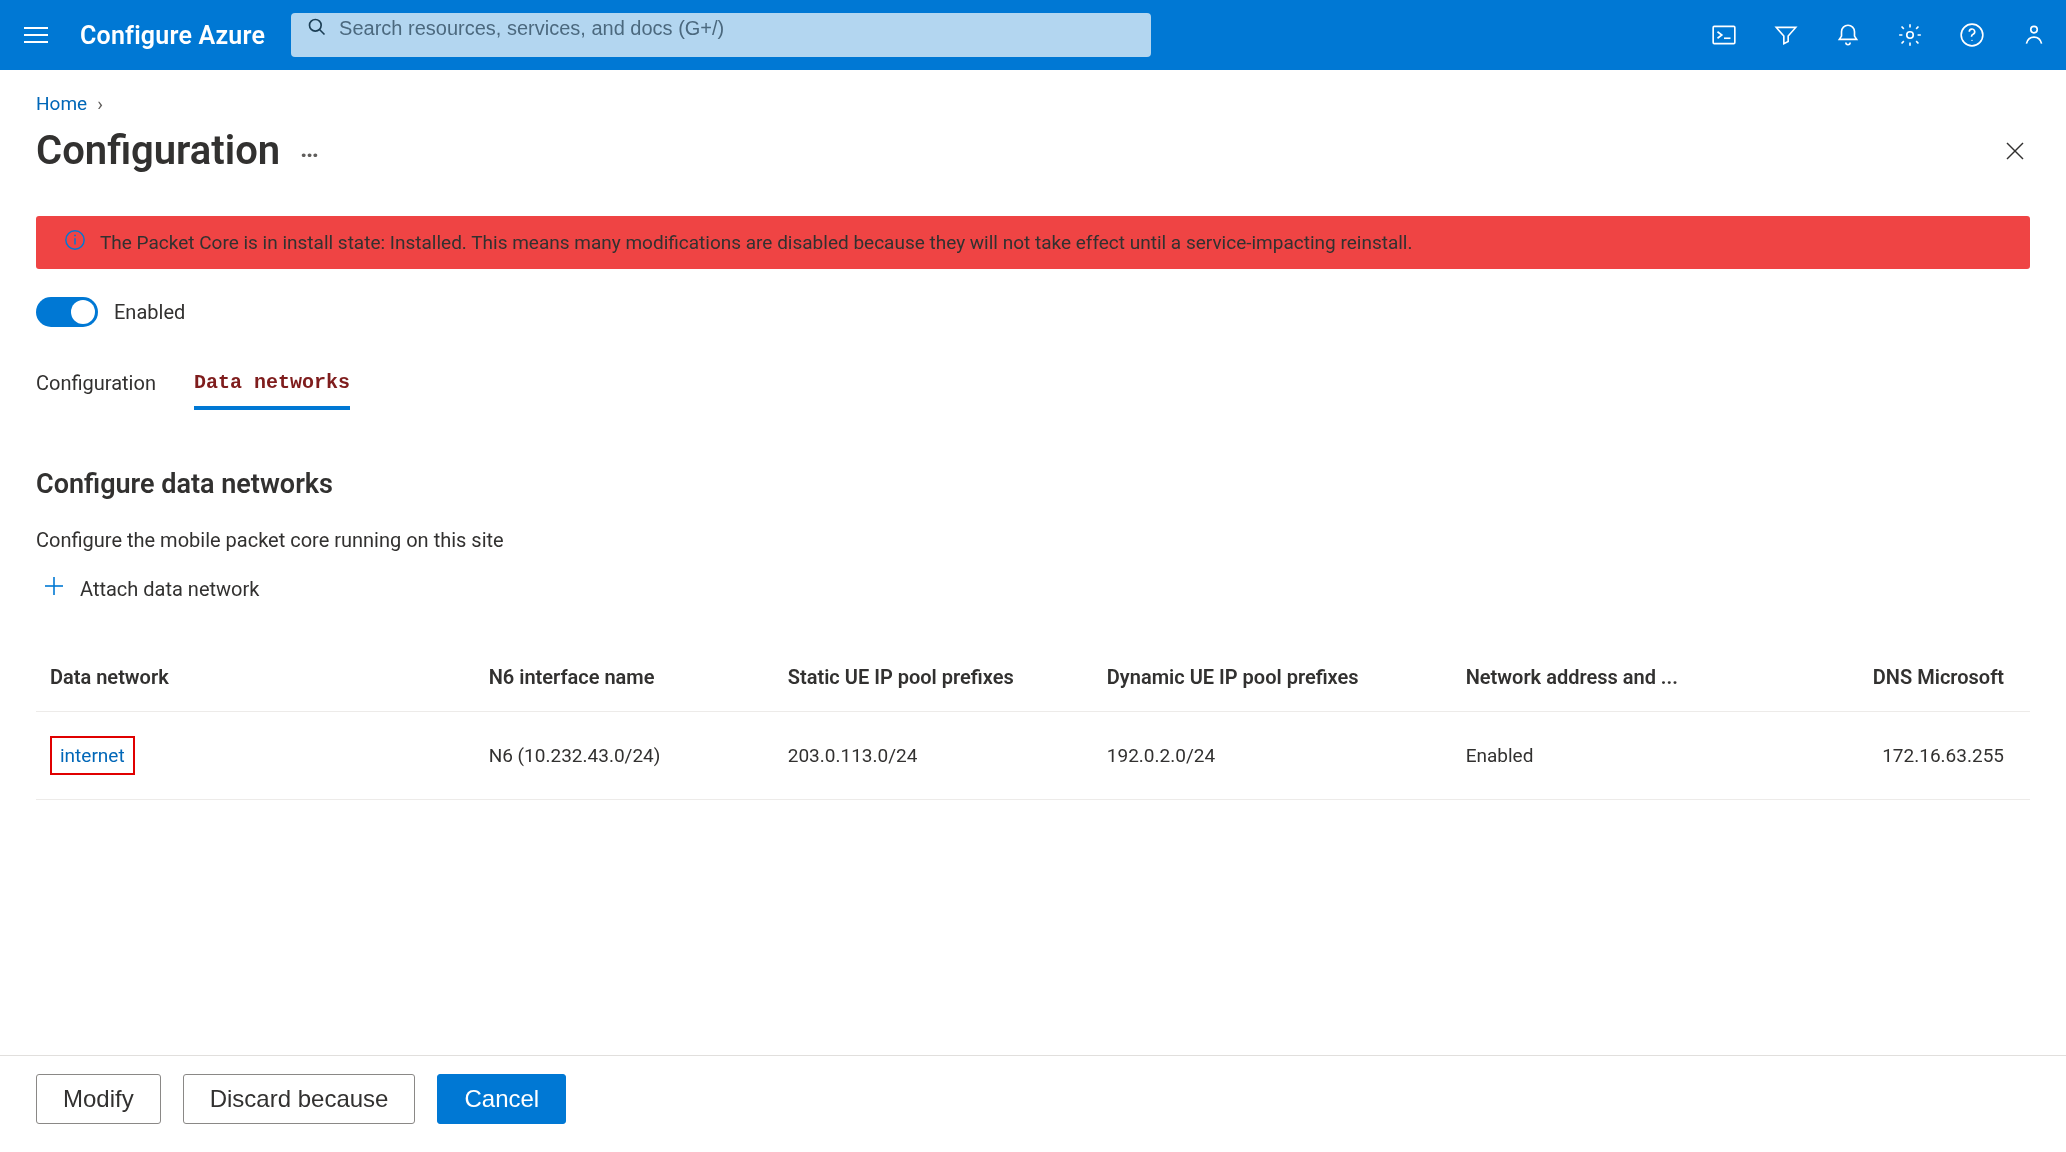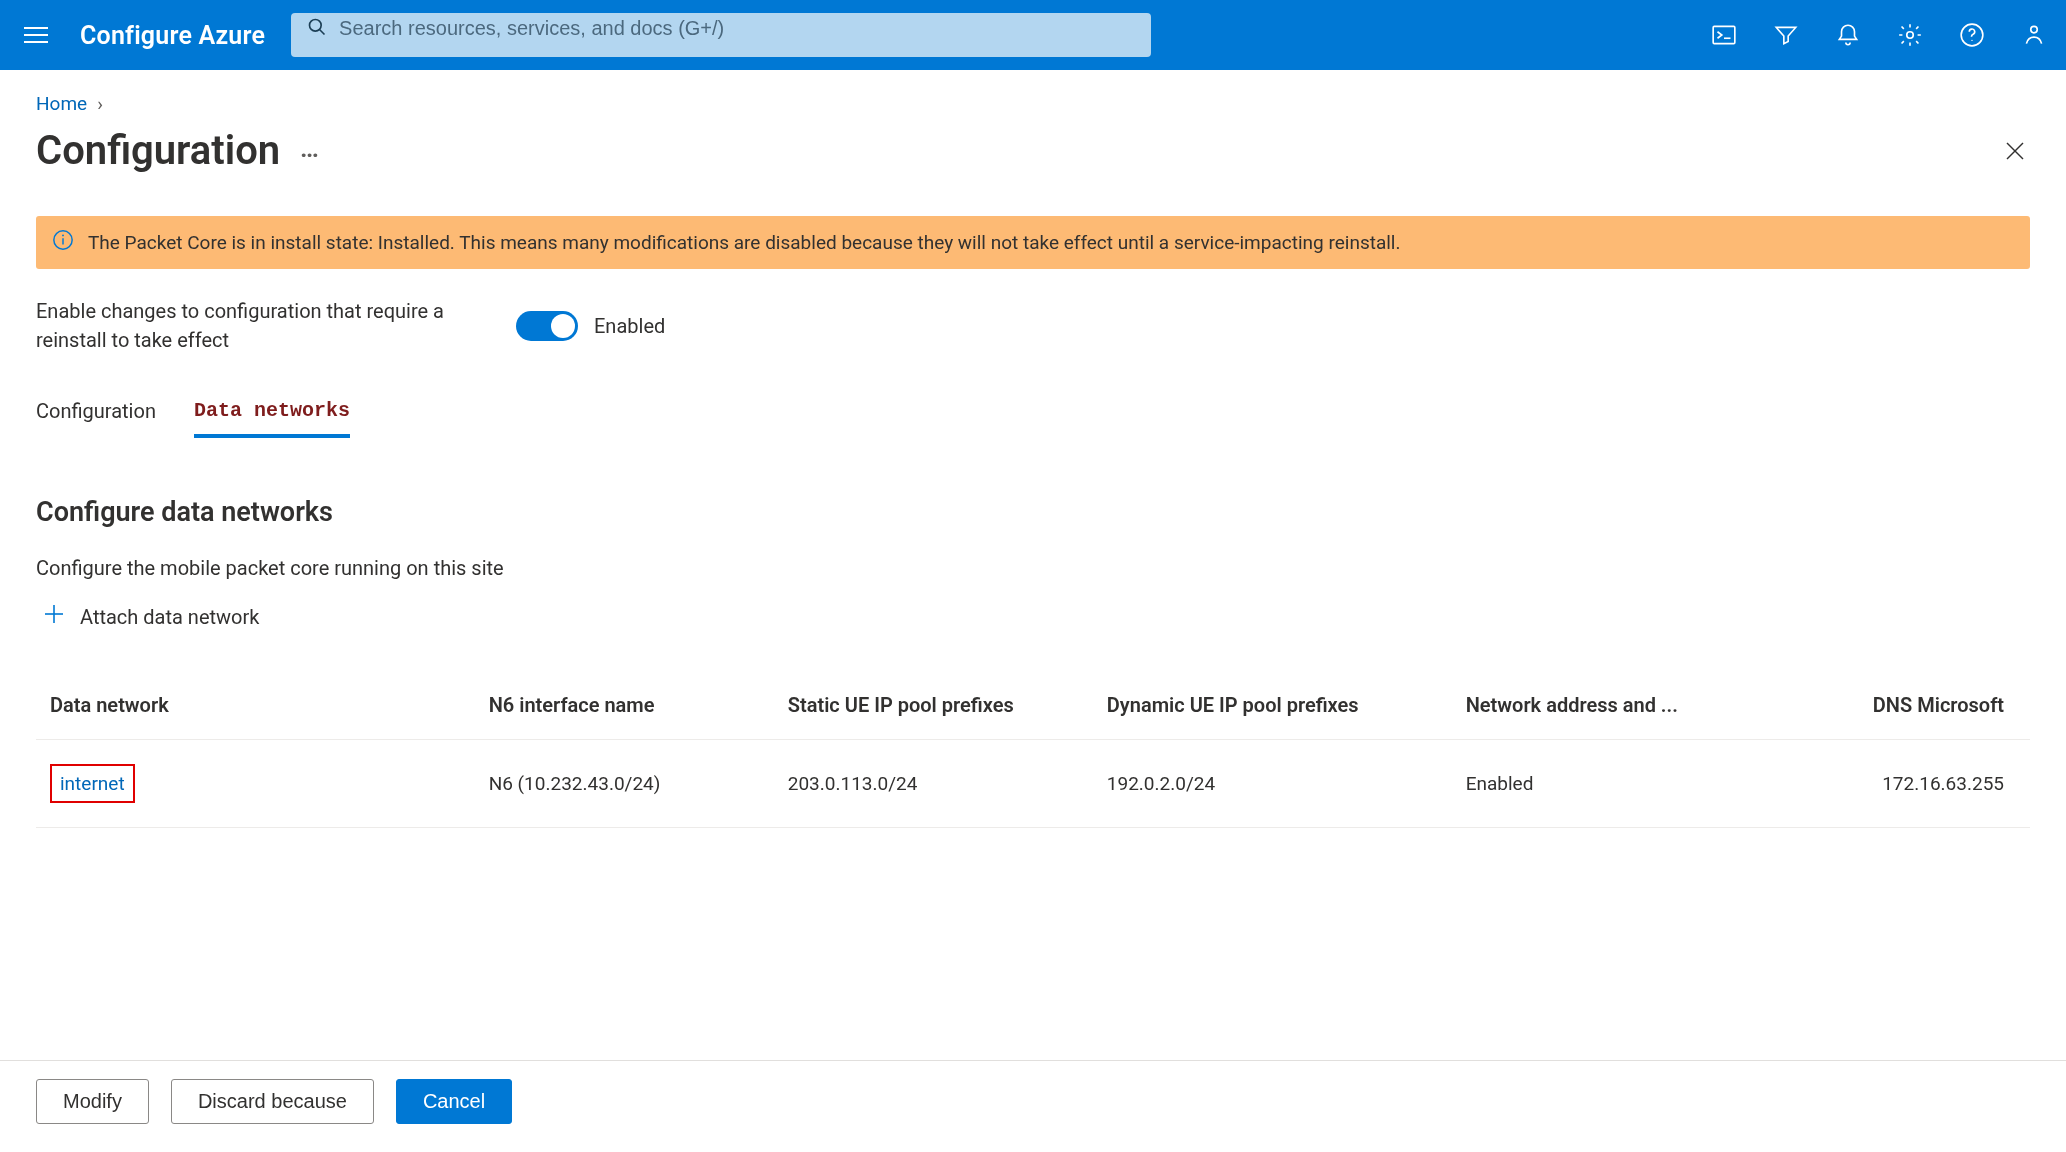--- a/index.html
+++ b/index.html
@@ -53,23 +53,23 @@
   .breadcrumb .chev { color:#605e5c; }
   .titlebar { display:flex; align-items:center; justify-content:space-between; padding: 12px 36px 0 36px; }
   .page-title { font-size:40px; font-weight:600; color:#323130; display:flex; align-items:center; gap:20px; }
   .title-more { font-size:26px; color:#605e5c; cursor:pointer; padding-bottom:6px; letter-spacing:2px; }
   .close-x { width:30px; height:30px; cursor:pointer; display:flex; align-items:center; justify-content:center; }
   .close-x svg { width:24px; height:24px; stroke:#323130; stroke-width:1.5; }
 
   .content { padding: 42px 36px 0 36px; flex:1; overflow:auto; }
 
   .info-banner {
-    background:#fdba74;
+    background:#ef4444;
     border-radius:3px;
-    padding: 13px 16px;
+    padding: 13px 28px;
     display:flex; align-items:center; gap:14px;
     color:#323130;
     font-size:19px;
   }
   .info-banner .info-icon svg { width:22px; height:22px; stroke:#0078d4; fill:none; stroke-width:1.6; }
 
   .toggle-row { display:flex; align-items:center; gap:60px; margin-top:28px; font-size:20px; }
   .toggle-row .label { max-width:420px; line-height:1.45; }
   .toggle { display:flex; align-items:center; gap:16px; }
   .switch { width:62px; height:30px; background:#0078d4; border-radius:15px; position:relative; cursor:pointer; }
@@ -93,21 +93,21 @@
   .grid .col-name   { width:22%; }
   .grid .col-n6     { width:15%; }
   .grid .col-static { width:16%; }
   .grid .col-dyn    { width:18%; }
   .grid .col-nat    { width:14%; }
   .grid .col-dns    { width:15%; text-align:right; padding-right:26px; }
   .grid td.col-dns  { text-align:right; padding-right:26px; }
 
   
   .footer { border-top:1px solid #e1dfdd; padding:18px 36px 28px 36px; display:flex; gap:22px; }
-  .btn { font-size:20px; padding:10px 26px; border-radius:3px; cursor:pointer; }
+  .btn { font-size:24px; padding:10px 26px; border-radius:3px; cursor:pointer; }
   .btn.secondary { background:#fff; border:1px solid #8a8886; color:#323130; }
   .btn.primary   { background:#0078d4; border:1px solid #0078d4; color:#fff; }
 </style>
 </head>
 <body>
 
 <div class="topbar">
   <div class="hamburger">
     <span></span>
       <span></span>
@@ -197,21 +197,20 @@
         <svg viewBox="0 0 24 24">
             <circle cx="12" cy="12" r="10"></circle>
             <line x1="12" y1="10" x2="12" y2="17"></line>
             <circle cx="12" cy="7" r="1" fill="#0078d4" stroke="none"></circle>
           </svg>
       </span>
       <span>The Packet Core is in install state: Installed. This means many modifications are disabled because they will not take effect until a service-impacting reinstall.</span>
     </div>
 
     <div class="toggle-row">
-      <div class="label">Enable changes to configuration that require a reinstall to take effect</div>
       <div class="toggle">
         <div class="switch">
             <div class="knob"></div>
           </div>
         <span>Enabled</span>
       </div>
     </div>
 
     <div class="tabs">
       <div class="tab">Configuration</div>

